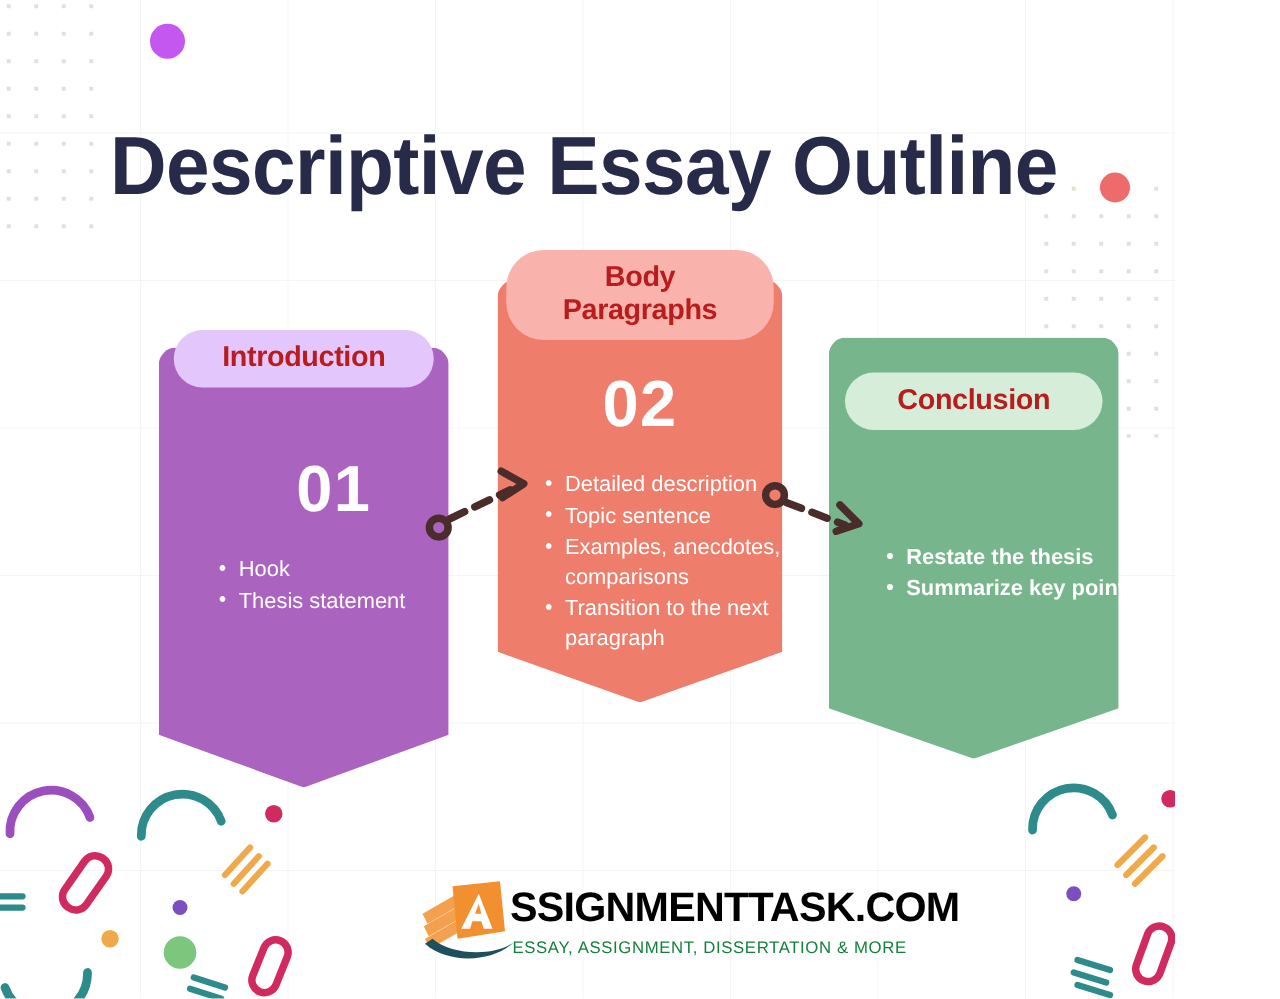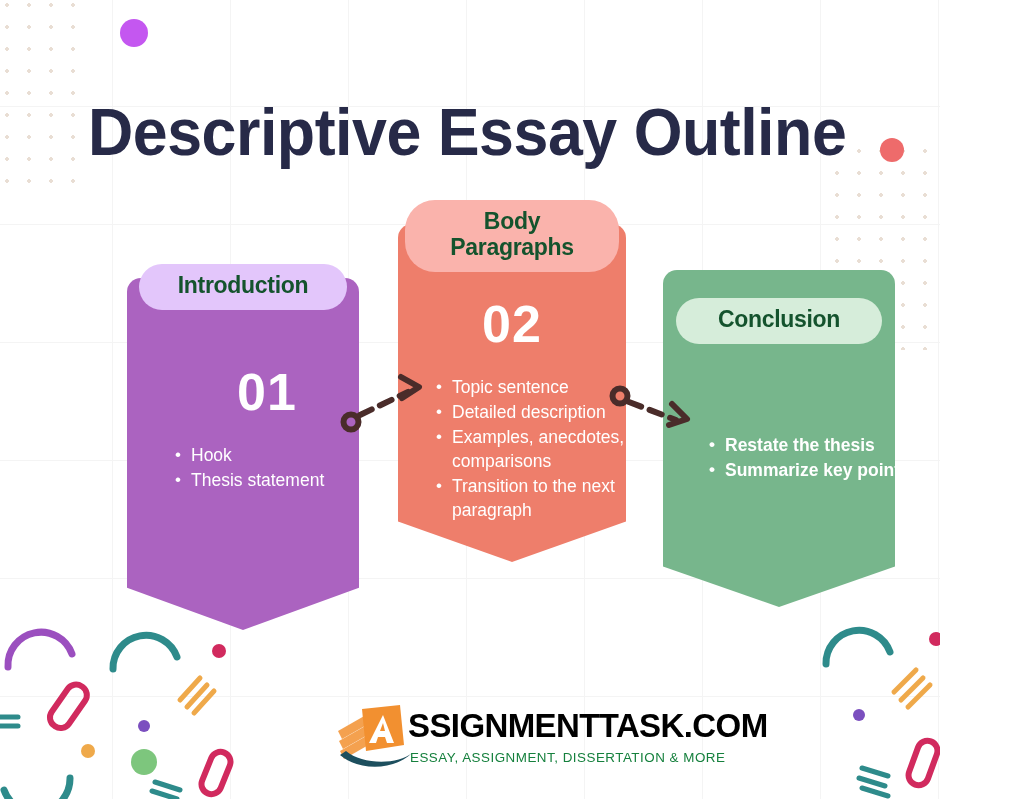--- a/index.html
+++ b/index.html
@@ -84,21 +84,21 @@
     clip-path: polygon(0% 0%, 100% 0%, 100% 88%, 50% 100%, 0% 88%);
   }
   .card-pill {
     position: absolute;
     left: 50%;
     transform: translateX(-50%);
     top: 0;
     border-radius: 30px;
     padding: 9px 20px 11px;
     text-align: center;
-    color: #14532d;
+    color: #b91c1c;
     font-weight: 700;
     font-size: 23px;
     line-height: 1.12;
     letter-spacing: -0.3px;
     box-sizing: border-box;
     white-space: pre-line;
   }
   .card-number {
     position: absolute;
     left: 0;
@@ -268,22 +268,22 @@
         <li>Hook</li>
         <li>Thesis statement</li>
       </ul>
       <div class="card-pill">Introduction</div>
     </div>
 
     <div class="card" id="card-2">
       <div class="card-body"></div>
       <div class="card-number">02</div>
       <ul class="card-list">
+        <li>Detailed description</li>
         <li>Topic sentence</li>
-        <li>Detailed description</li>
         <li>Examples, anecdotes, or comparisons</li>
         <li>Transition to the next paragraph</li>
       </ul>
       <div class="card-pill">Body
 Paragraphs</div>
     </div>
 
     <div class="card" id="card-3">
       <div class="card-body"></div>
       <ul class="card-list">

